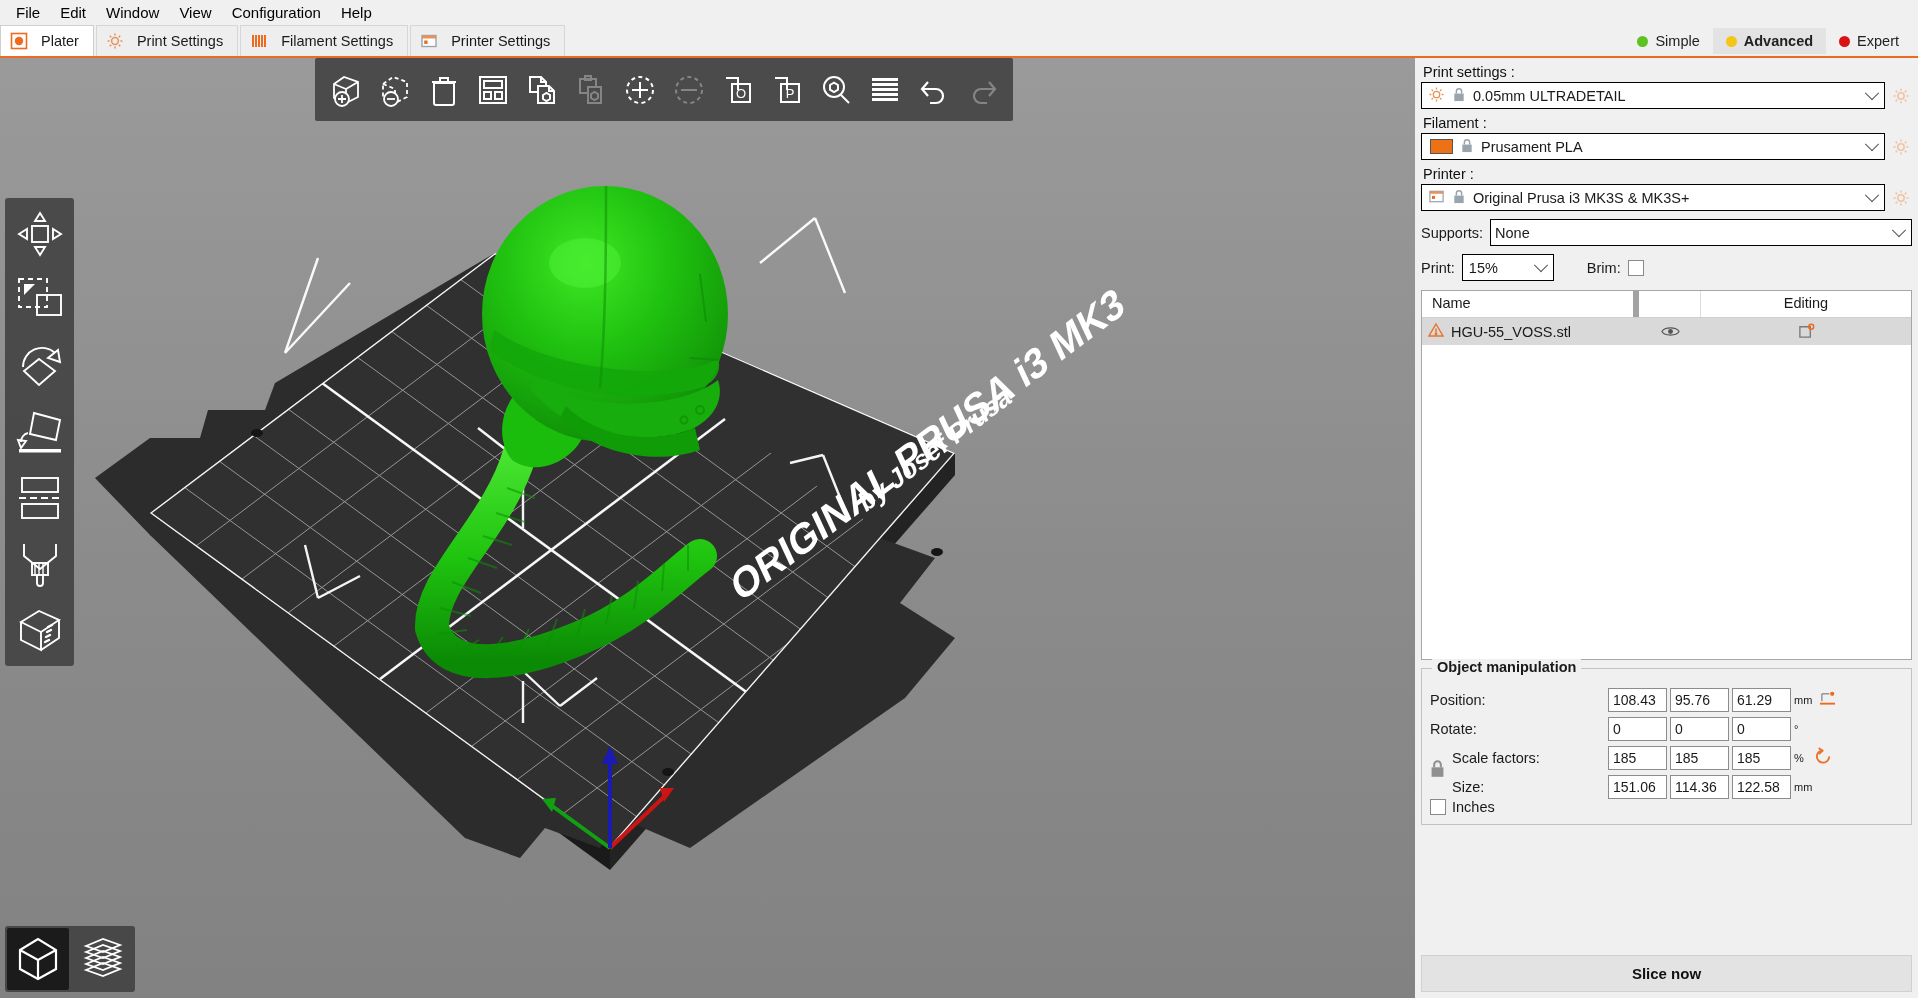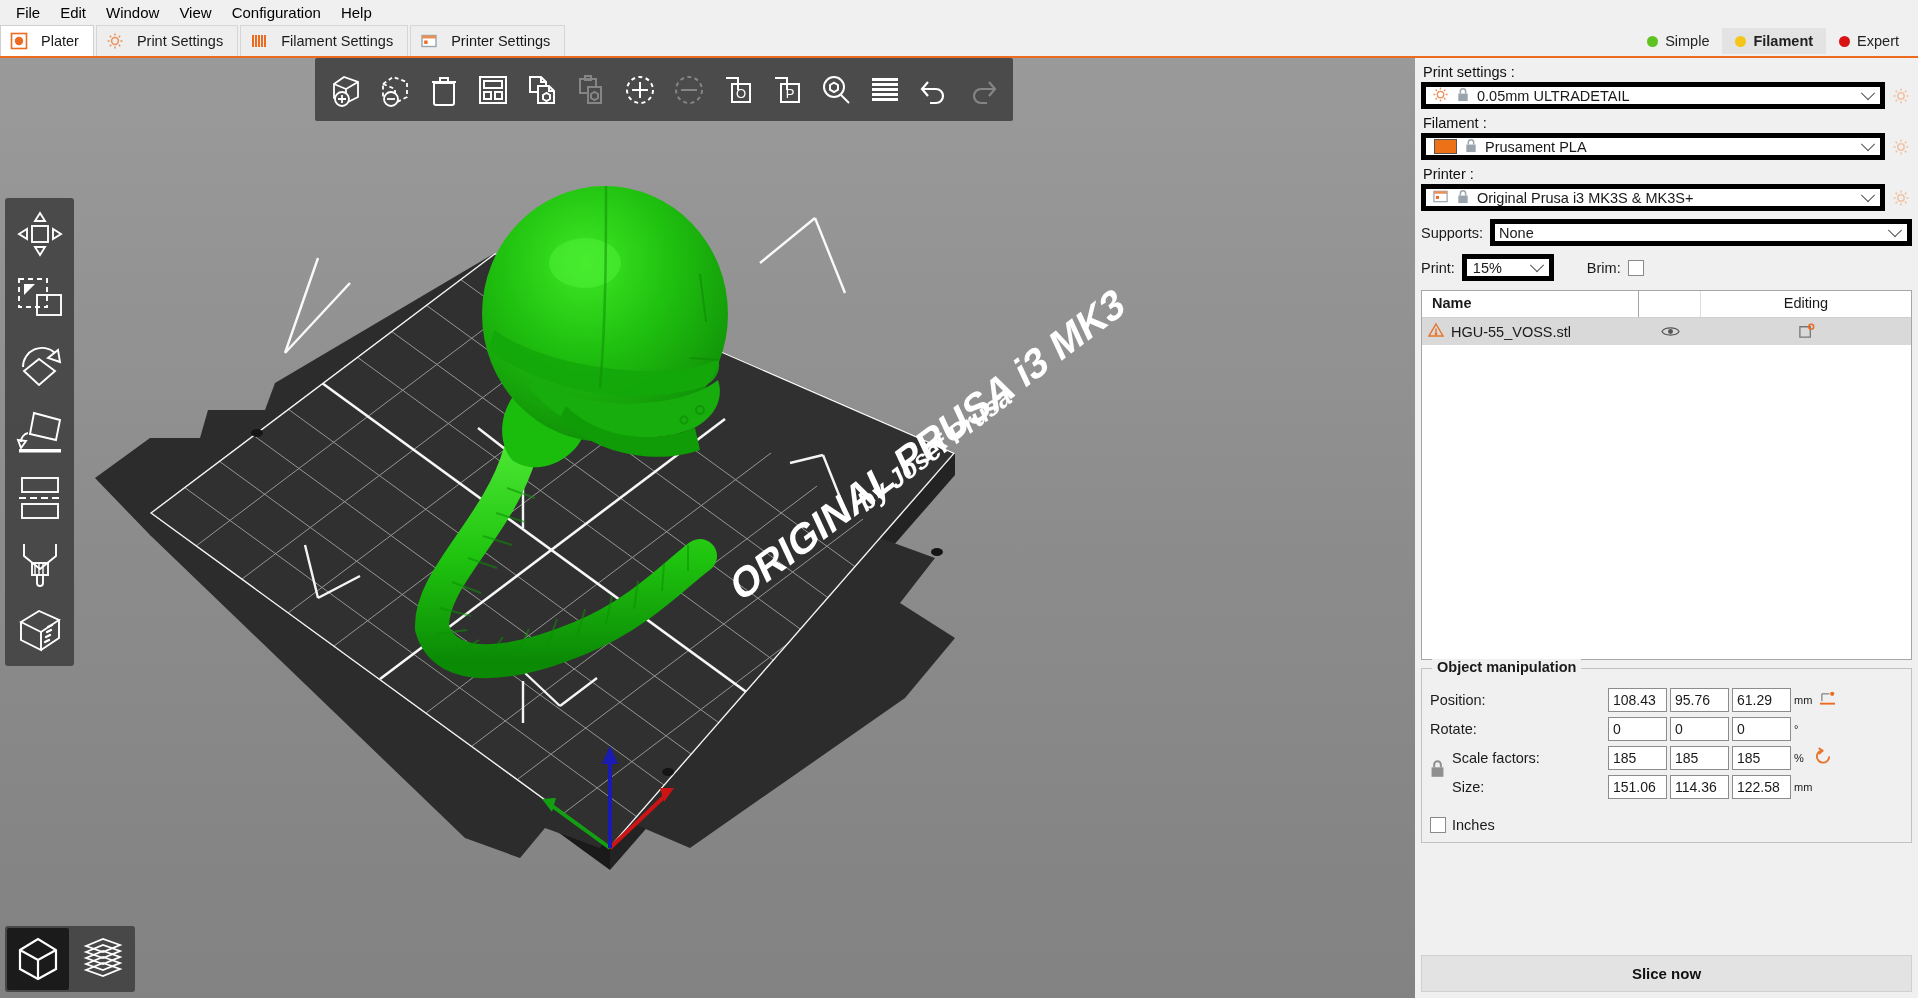--- a/index.html
+++ b/index.html
@@ -106,21 +106,21 @@
   #sidebar {
     position: absolute; left: 1415px; top: 58px;
     width: 503px; height: 940px;
     background: #f0f0f0;
     padding: 0 6px;
     display: flex; flex-direction: column;
   }
   .slabel { font-size: 14.5px; color: #111; margin: 6px 0 2px 2px; }
   .combo {
     position: relative; display: flex; align-items: center;
-    height: 27px; background: #fff; border: 5px solid #000000;
+    height: 27px; background: #fff; border: 1px solid #000000;
     padding-left: 6px; gap: 7px; font-size: 14.5px;
     width: 100%;
   }
   .combo .txt { flex: 1; overflow: hidden; white-space: nowrap; text-overflow: ellipsis; }
   .chev {
     width: 24px; height: 100%; flex: 0 0 24px;
     display: flex; align-items: center; justify-content: center;
   }
   .chev::before {
     content: ""; width: 9px; height: 9px;
@@ -134,21 +134,21 @@
   .line-row { display: flex; align-items: center; gap: 7px; margin-top: 8px; }
   .line-row .lbl { font-size: 14.5px; white-space: nowrap; }
   .cbox { width: 16px; height: 16px; border: 1px solid #8a8a8a; background: #fff; display: inline-block; }
 
   
   #objlist {
     margin-top: 9px; background: #fff; border: 1px solid #a6a6a6;
     flex: 0 0 370px; display: flex; flex-direction: column; overflow: hidden;
   }
   #objhead { display: flex; height: 27px; border-bottom: 1px solid #cfcfcf; font-size: 14.5px; }
-  .oh-name { flex: 1; padding: 4px 0 0 10px; border-right: 1px solid #a3a3a3; font-weight: bold; }
+  .oh-name { flex: 1; padding: 4px 0 0 10px; border-right: 6px solid #a3a3a3; }
   .oh-eye { width: 62px; border-right: 1px solid #dcdcdc; }
   .oh-edit { width: 210px; text-align: center; padding-top: 4px; }
   .objrow { display: flex; align-items: center; height: 27px; background: #d9d9d9; font-size: 14.5px; }
   .or-name { flex: 1; display: flex; align-items: center; gap: 7px; padding-left: 6px; }
   .or-eye { width: 62px; display: flex; justify-content: center; }
   .or-edit { width: 210px; display: flex; justify-content: center; }
 
   
   #objman {
     margin-top: 8px; border: 1px solid #c2c2c2; position: relative;
@@ -241,21 +241,21 @@
     </div>
   </div>
 
   <div id="modes">
     <div class="mode">
       <span class="dot" style="background:#5ec221"></span>
       <span>Simple</span>
     </div>
     <div class="mode sel">
       <span class="dot" style="background:#f5c518"></span>
-      <span>Filament</span>
+      <span>Advanced</span>
     </div>
     <div class="mode">
       <span class="dot" style="background:#d81313"></span>
       <span>Expert</span>
     </div>
   </div>
 
   <div id="viewport">
 
     <div id="bedwrap">
@@ -765,21 +765,21 @@
         </span>
         <span class="manip-lbl" style="padding-left:22px">Size:</span>
         <div class="inputs">
           <div class="ninput">151.06</div>
           <div class="ninput">114.36</div>
           <div class="ninput">122.58</div>
           <span class="unit">mm</span>
         </div>
       </div>
 
-      <div class="line-row" style="margin-top:18px; gap:6px">
+      <div class="line-row" style="margin-top:0; gap:6px">
         <span class="cbox"></span>
         <span class="lbl">Inches</span>
       </div>
     </div>
 
     <div id="slicebtn">Slice now</div>
   </div>
 </div>
 
 </body></html>

